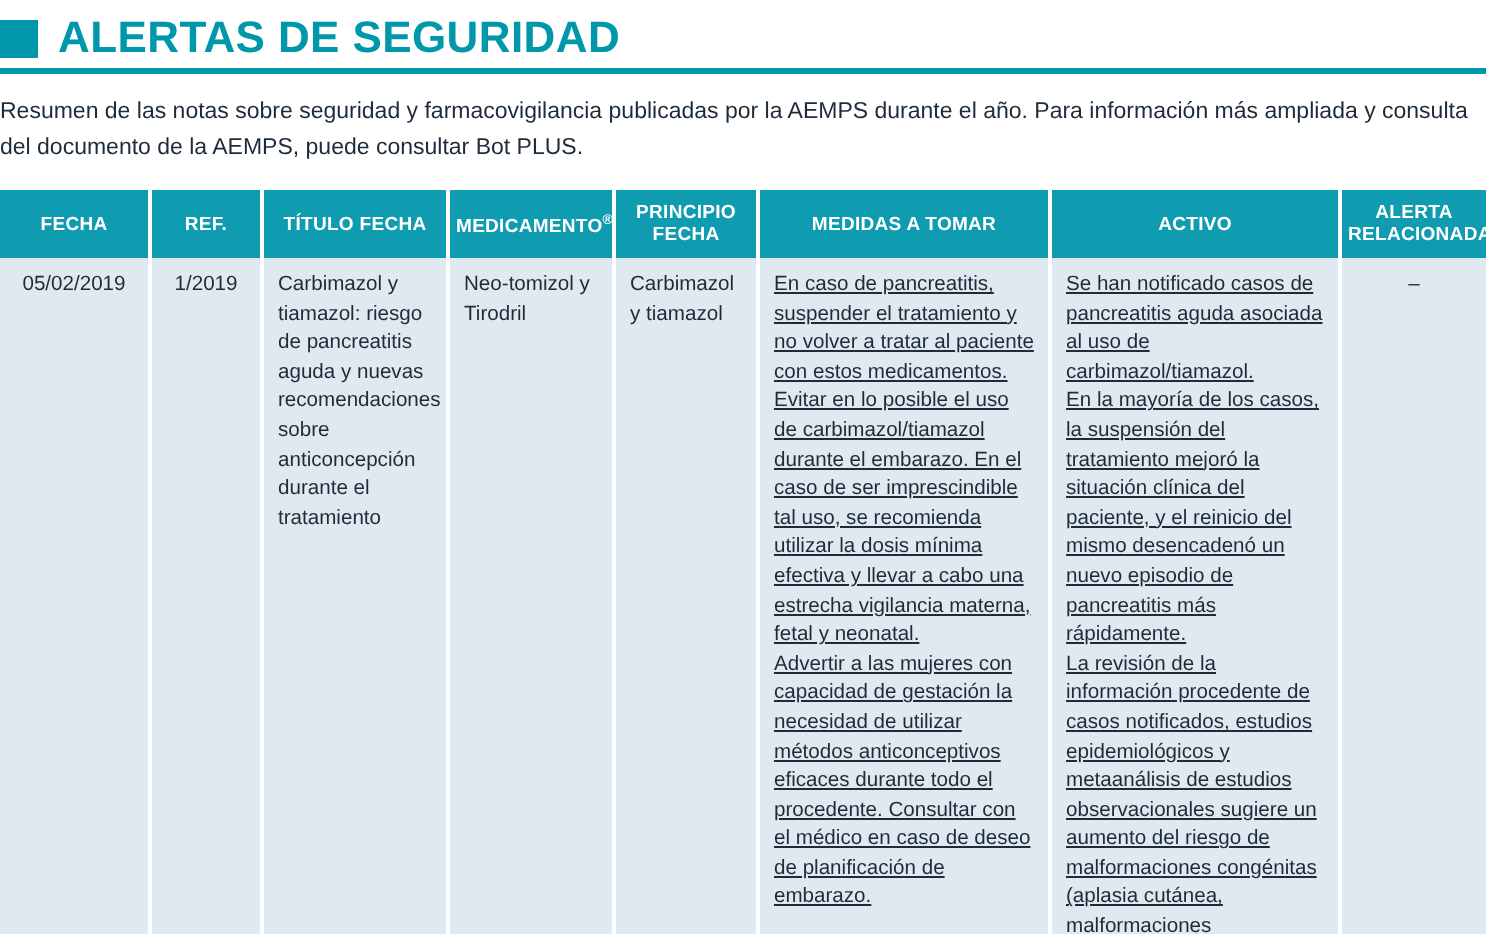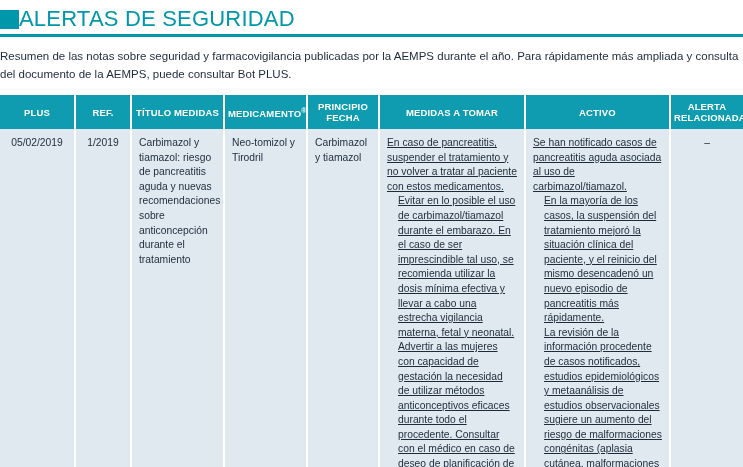--- a/index.html
+++ b/index.html
@@ -30,22 +30,23 @@
     box-sizing: border-box;
   }
   .title-square {
     width: 19px;
     height: 19px;
     background: #0097ab;
     flex: 0 0 auto;
     margin-left: 0px;
   }
   .title-text {
+    margin-left: 10px;
     font-size: 22px;
-    font-weight: normal;
+    font-weight: bold;
     letter-spacing: 0.2px;
     color: #0097ab;
     line-height: 22px;
     white-space: nowrap;
   }
   .title-rule {
     height: 3px;
     background: #0097ab;
     margin-top: 4px;
     width: 743px;
@@ -106,54 +107,54 @@
   td.c-fecha   { text-align: center; color: #1d2b3a; }
   td.c-ref     { text-align: center; color: #1d2b3a; }
   td.c-titulo  { color: #14566b; }
   td.c-med     { color: #14566b; }
   td.c-pa      { color: #14566b; }
   td.c-medidas { color: #1d2b3a; }
   td.c-motivos { color: #1d2b3a; }
   td.c-rel     { text-align: center; color: #1d2b3a; }
 
   .cell-para { margin: 0; text-decoration: underline; }
-  .cell-para + .cell-para { margin-top: 0px; margin-left: 11px; }
+  .cell-para + .cell-para { margin-top: 0px; }
 
   .reg-mark { font-size: 7px; vertical-align: super; }
 </style>
 </head>
 <body>
 
 <div class="page">
 
   <div class="title-row">
     <div class="title-square"></div>
     <div class="title-text">ALERTAS DE SEGURIDAD</div>
   </div>
   <div class="title-rule"></div>
 
-  <p class="intro">Resumen de las notas sobre seguridad y farmacovigilancia publicadas por la AEMPS durante el año. Para rápidamente más ampliada y consulta del documento de la AEMPS, puede consultar Bot PLUS.</p>
+  <p class="intro">Resumen de las notas sobre seguridad y farmacovigilancia publicadas por la AEMPS durante el año. Para información más ampliada y consulta del documento de la AEMPS, puede consultar Bot PLUS.</p>
 
   <div class="table-wrap">
     <table class="alerts">
       <colgroup>
         <col style="width:75px">
         <col style="width:56px">
         <col style="width:93px">
         <col style="width:83px">
         <col style="width:72px">
         <col style="width:146px">
         <col style="width:145px">
         <col style="width:73px">
       </colgroup>
       <thead>
         <tr>
-          <th>PLUS</th>
+          <th>FECHA</th>
           <th>REF.</th>
-          <th>TÍTULO MEDIDAS</th>
+          <th>TÍTULO FECHA</th>
           <th><span>MEDICAMENTO</span><span class="reg-mark">®</span></th>
           <th>PRINCIPIO FECHA</th>
           <th>MEDIDAS A TOMAR</th>
           <th>ACTIVO</th>
           <th>ALERTA RELACIONADA</th>
         </tr>
       </thead>
       <tbody>
         <tr>
           <td class="c-fecha">05/02/2019</td>

